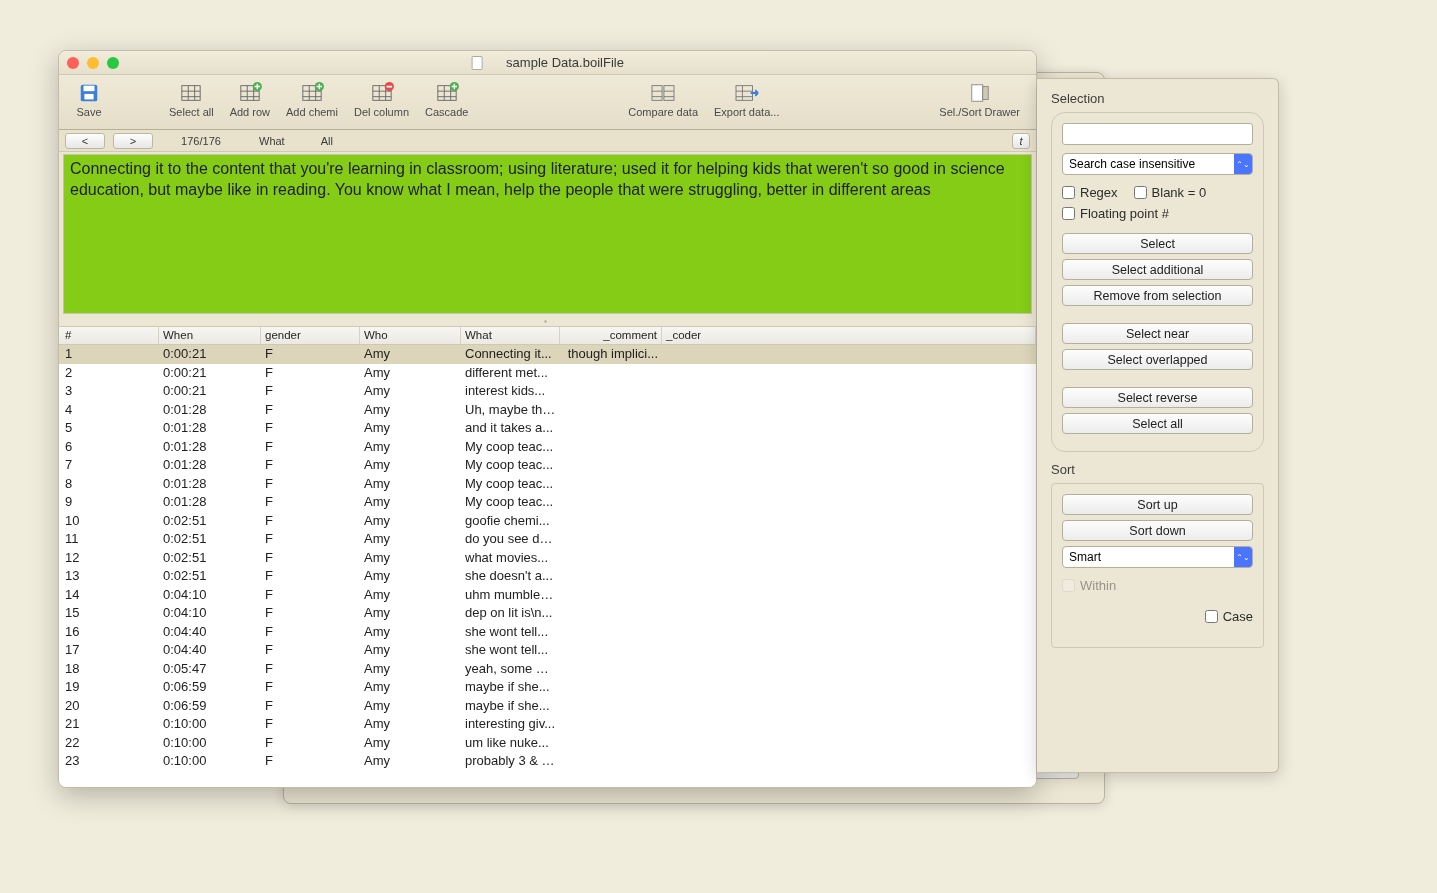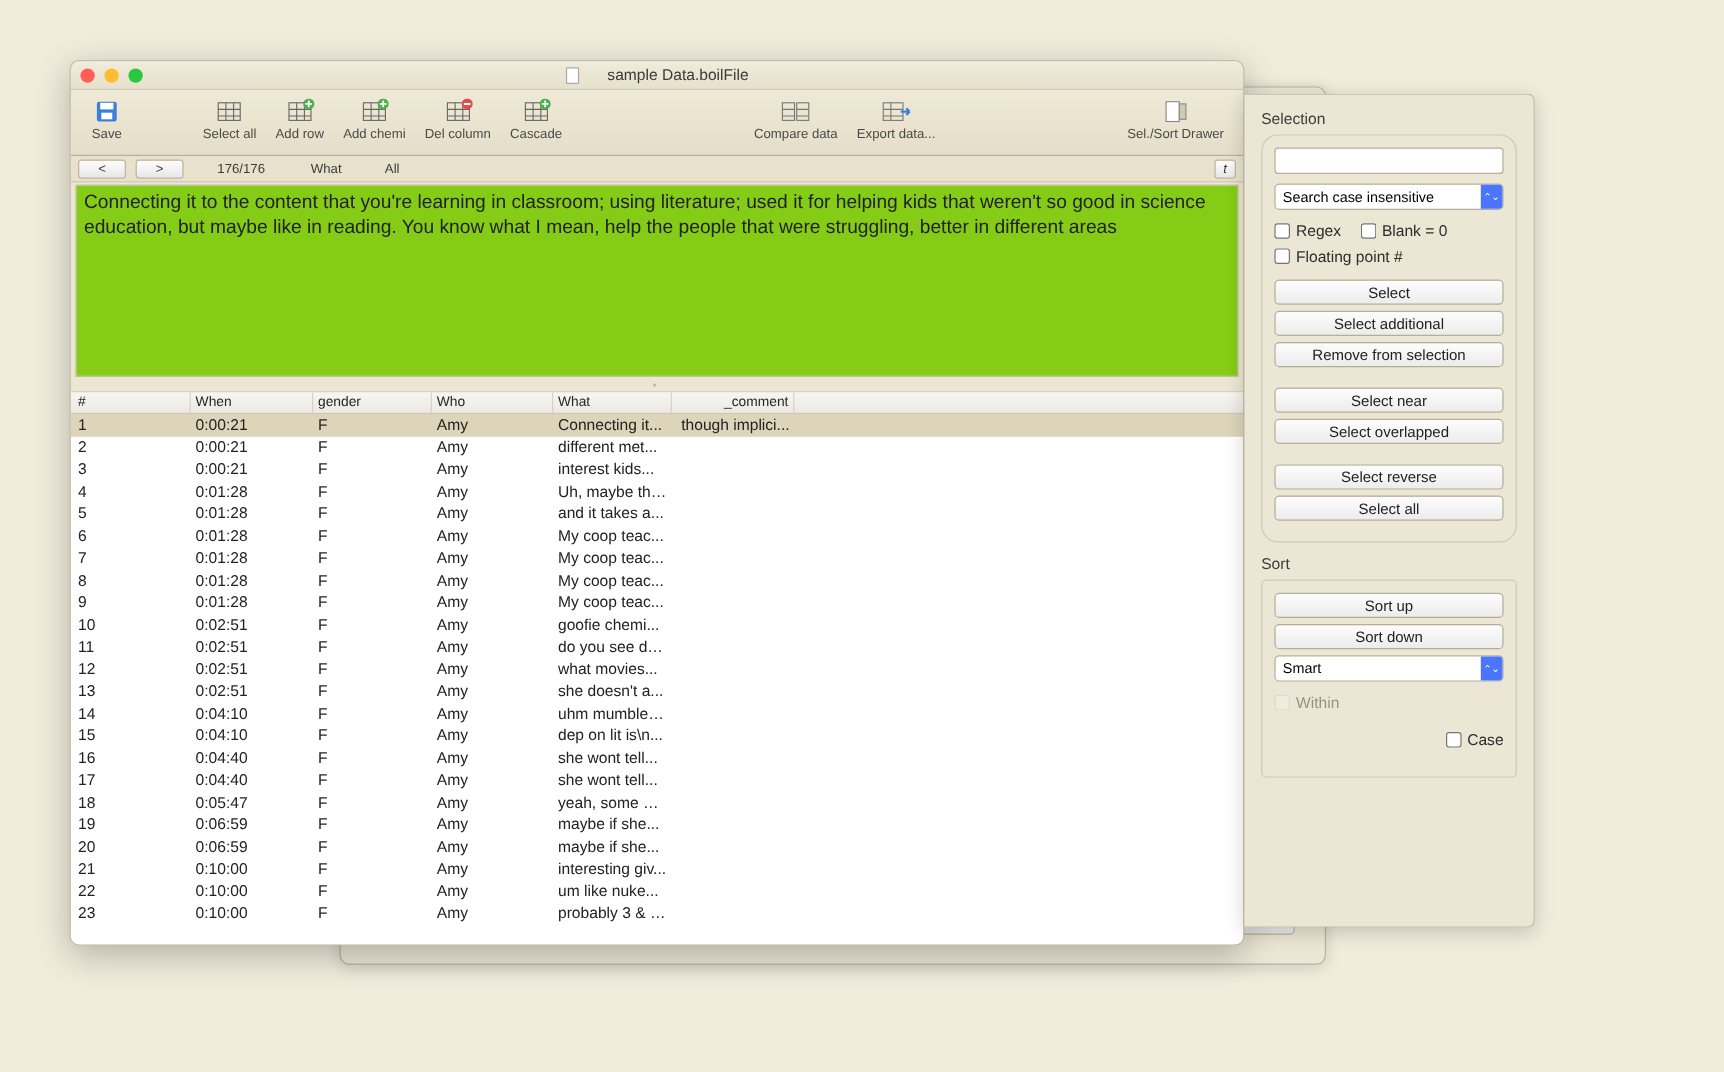--- a/index.html
+++ b/index.html
@@ -191,20 +191,21 @@
   <div class="splitter">•</div>
 
   <div class="table-wrap">
     <div class="thead">
       <div class="th c0">#</div>
       <div class="th c1">When</div>
       <div class="th c2">gender</div>
       <div class="th c3">Who</div>
       <div class="th c4">What</div>
       <div class="th c5">_comment</div>
+      <div class="th c6">_coder</div>
     </div>
     <div class="tbody" id="tbody">
         <div class="tr sel">
           <div class="td c0">1</div>
           <div class="td c1">0:00:21</div>
           <div class="td c2">F</div>
           <div class="td c3">Amy</div>
           <div class="td c4">Connecting it...</div>
           <div class="td c5">though implici...</div>
           <div class="td c6"></div>

